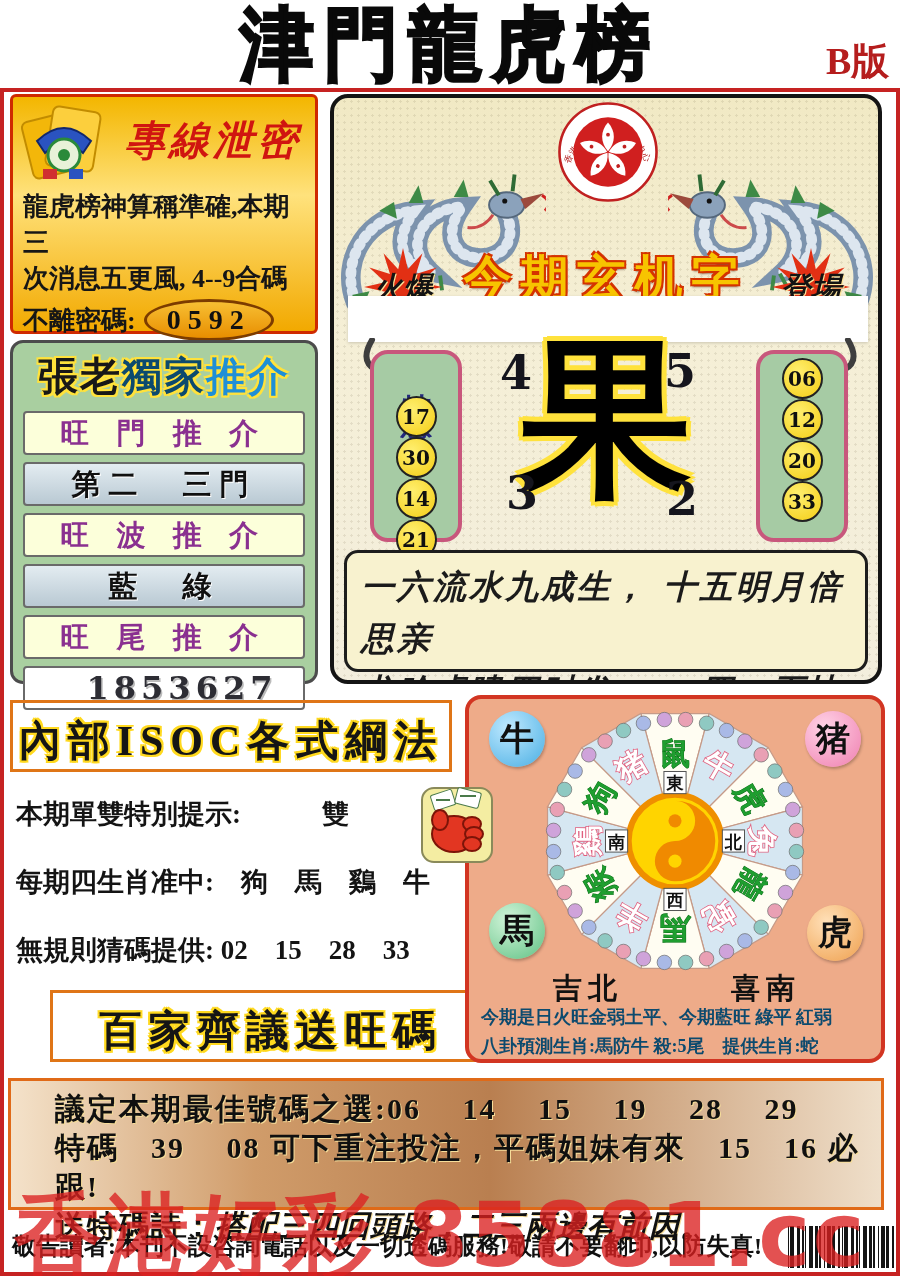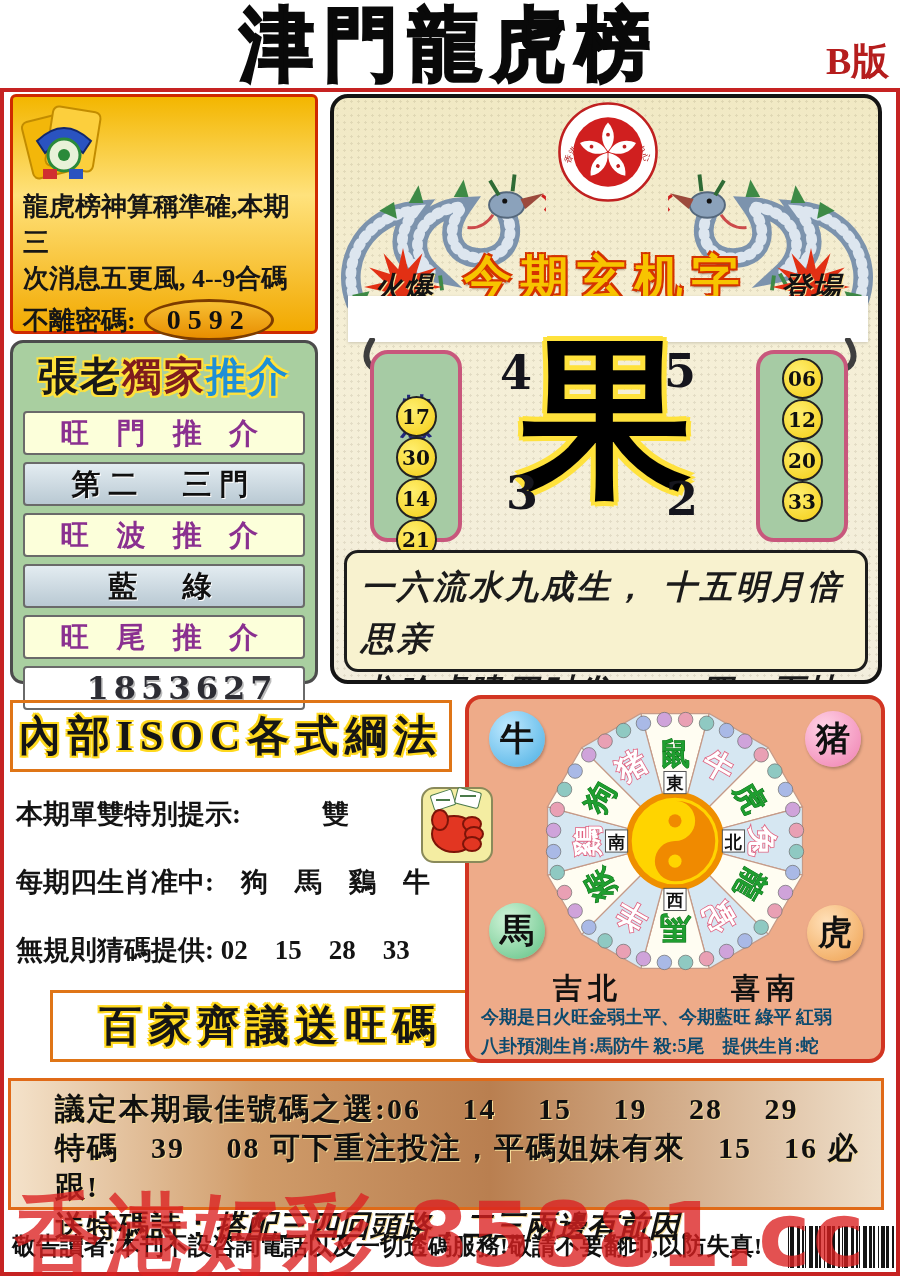--- a/index.html
+++ b/index.html
@@ -31,21 +31,21 @@
   .code-pill{display:inline-block;background:linear-gradient(180deg,#f7bf33,#e88e00);
     border:3px solid #7c3c00;border-radius:50%;padding:0 20px;margin-left:8px;
     font-size:28px;font-weight:900;letter-spacing:7px;color:#111;}
 
   
   .zhang{left:10px;top:340px;width:308px;height:344px;box-sizing:border-box;
     border:3px solid #4c4c4c;border-radius:13px;background:#a9cfa0;padding:6px 10px;}
   .zhang-header{text-align:center;font-size:40px;font-weight:900;letter-spacing:2px;
     text-shadow:-2px -2px 0 #ffe23c,2px -2px 0 #ffe23c,-2px 2px 0 #ffe23c,
                 2px 2px 0 #ffe23c,0 2px 0 #ffe23c,0 -2px 0 #ffe23c;}
-  .zh-black{color:#181818;} .zh-red{color:#7f1d1d;} .zh-blue{color:#1f8fd6;}
+  .zh-black{color:#181818;} .zh-red{color:#0c4a6e;} .zh-blue{color:#1f8fd6;}
   .zhang-row{height:40px;line-height:40px;margin-top:7px;border:2px solid #6a6a6a;
     border-radius:4px;text-align:center;font-size:29px;font-weight:900;}
   .row-cream{background:#fcffda;color:#8a3090;letter-spacing:10px;}
   .row-steel{background:linear-gradient(180deg,#e3ecf1,#b9c9d3);color:#101010;
     letter-spacing:8px;text-shadow:1px 1px 0 #ffffff;}
   .row-white{background:#ffffff;color:#2d2d34;letter-spacing:5px;
     font-family:"DejaVu Serif",serif;font-size:32px;text-shadow:1.5px 1.5px 0 #bbb;padding-left:36px;}
 
   
   .mystic{left:330px;top:94px;width:552px;height:590px;box-sizing:border-box;
@@ -92,21 +92,21 @@
   .cn-bl{left:172px;top:368px;} .cn-br{left:332px;top:374px;}
   .poem-box{left:10px;top:452px;width:524px;height:122px;box-sizing:border-box;
     border:3px solid #1d1d1d;border-radius:14px;background:#f8f2cf;
     padding:8px 14px 0;}
   .poem-line{font-size:33px;font-weight:700;font-style:italic;color:#1b1b1b;
     letter-spacing:3px;line-height:52px;font-family:"DejaVu Serif",serif;}
 
   
   .banner{box-sizing:border-box;border:3px solid #df7517;
     background:linear-gradient(165deg,#a4581a 0%,#ecc econ 0,#ecc89c 45%,#c9844a 70%,#8f4a10 100%);
-    display:flex;align-items:center;justify-content:center;}
+    display:flex;align-items:flex-end;justify-content:center;}
   .banner-text{font-size:42px;font-weight:900;color:#151515;letter-spacing:7px;
     text-shadow:-2px -2px 0 #ffd91e,2px -2px 0 #ffd91e,-2px 2px 0 #ffd91e,
                 2px 2px 0 #ffd91e,0 -2px 0 #ffd91e,0 2px 0 #ffd91e;}
   .isoc-banner{left:10px;top:700px;width:442px;height:72px;}
   .baijia-banner{left:10px;top:990px;width:442px;height:72px;margin-left:40px;}
   .isoc-lines{left:16px;top:780px;width:440px;font-size:27px;font-weight:900;
     color:#141414;line-height:68px;}
 
   .fist{left:420px;top:782px;width:74px;height:84px;z-index:6;}
 
@@ -179,20 +179,21 @@
     <g>
       <rect x="8" y="14" width="46" height="58" rx="6" fill="#f3b70a" stroke="#c28c00" stroke-width="2" transform="rotate(-14 31 43)"></rect>
       <rect x="30" y="6" width="48" height="60" rx="6" fill="#fccf3d" stroke="#c28c00" stroke-width="2" transform="rotate(9 54 36)"></rect>
       <path d="M18,38 q27,-26 54,0 l-8,12 q-19,-18 -38,0 z" fill="#2a53c0" stroke="#12276b" stroke-width="2"></path>
       <circle cx="45" cy="52" r="16" fill="#e8f2d8" stroke="#2a8a3a" stroke-width="3"></circle>
       <circle cx="45" cy="52" r="6" fill="#2a8a3a"></circle>
       <rect x="24" y="66" width="14" height="10" fill="#d03030"></rect>
       <rect x="50" y="66" width="14" height="10" fill="#2a53c0"></rect>
     </g>
   </svg>
+  <div class="abs hotline-title">專線泄密</div>
   <div class="abs hotline-text">
     <div class="pre">龍虎榜神算稱準確,本期三</div>
     <div class="pre">次消息五更風, 4--9合碼</div>
     <div style="margin:2px 0;">
       <span class="pre">不離密碼:</span><span class="code-pill">0592</span>
     </div>
     <div class="pre">追賭合數:單　總分:大</div>
   </div>
 </div>
 

